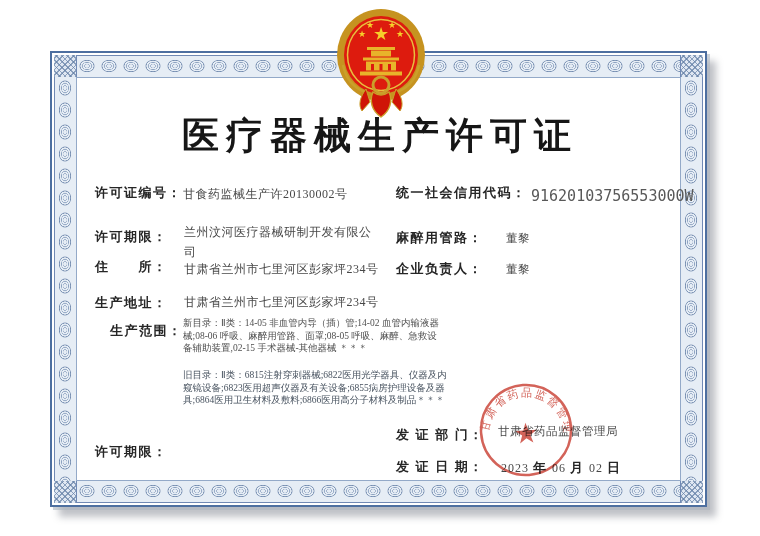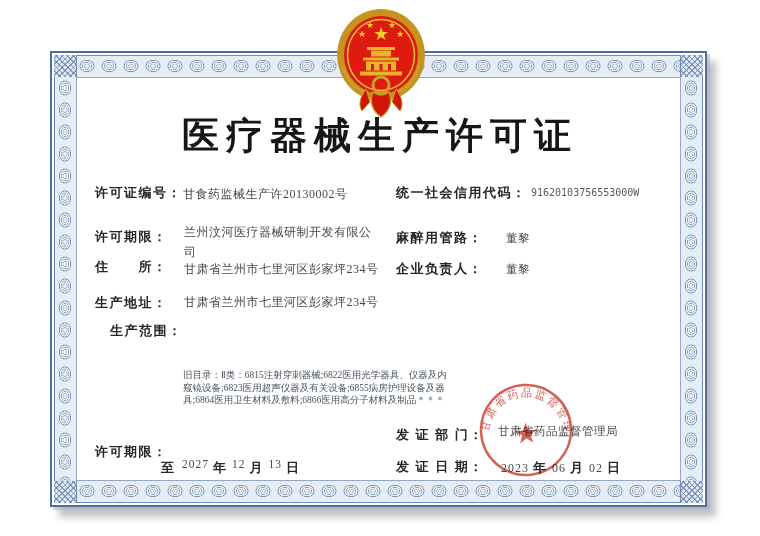--- a/index.html
+++ b/index.html
@@ -36,21 +36,21 @@
   .seal{position:absolute;left:476px;top:380px;width:100px;height:100px;z-index:7;
         opacity:.82;mix-blend-mode:multiply;transform:rotate(-4deg);}
   
   .title{position:absolute;left:0;right:0;top:111px;text-align:center;z-index:5;
         font-family:"Liberation Serif",serif;font-weight:bold;font-size:37px;
         letter-spacing:7px;color:#161616;}
   .lbl{position:absolute;font-weight:bold;font-size:13px;color:#262626;letter-spacing:1.5px;white-space:nowrap;z-index:4;}
   .val{position:absolute;font-family:"Liberation Serif",serif;font-size:12px;color:#474747;
        letter-spacing:.5px;white-space:nowrap;z-index:4;}
   .val-wrap{white-space:normal;line-height:20px;}
-  .mono{font-family:"DejaVu Sans Mono",monospace;font-size:10px;color:#585858;letter-spacing:0;}
+  .mono{font-family:"DejaVu Sans Mono",monospace;font-size:15px;color:#585858;letter-spacing:0;}
   .scope{position:absolute;font-family:"Liberation Serif",serif;font-size:9.5px;line-height:12.5px;
        letter-spacing:0;z-index:4;white-space:normal;}
   .scope-new{color:#4f4f4f;}
   .scope-old{color:#47525f;}
   .daterow{position:absolute;z-index:4;white-space:nowrap;}
   .daterow .u{font-weight:bold;font-size:13px;color:#262626;margin:0 6px 0 4px;}
   .daterow .p{font-weight:bold;font-size:13px;color:#262626;margin-right:8px;}
   .num{font-family:"Liberation Serif",serif;font-size:11.5px;color:#474747;position:relative;top:-4px;letter-spacing:1px;}
   .num2{font-family:"Liberation Serif",serif;font-size:12px;color:#474747;letter-spacing:1px;}
 </style>
@@ -106,26 +106,24 @@
   <div class="lbl" style="left:95px;top:228px;">许可期限：</div>
   <div class="val val-wrap" style="left:184px;top:222px;width:192px;">兰州汶河医疗器械研制开发有限公司</div>
 
   <div class="lbl" style="left:95px;top:258px;">住　　所：</div>
   <div class="val" style="left:184px;top:261px;">甘肃省兰州市七里河区彭家坪234号</div>
 
   <div class="lbl" style="left:95px;top:294px;">生产地址：</div>
   <div class="val" style="left:184px;top:294px;">甘肃省兰州市七里河区彭家坪234号</div>
 
   <div class="lbl" style="left:95px;top:322px;margin-left:15px;">生产范围：</div>
+  <div class="scope scope-new" style="left:183px;top:317px;width:256px;">新目录：Ⅱ类：14-05 非血管内导（插）管;14-02 血管内输液器械;08-06 呼吸、麻醉用管路、面罩;08-05 呼吸、麻醉、急救设备辅助装置,02-15 手术器械-其他器械 ＊＊＊</div>
   <div class="scope scope-old" style="left:183px;top:369px;width:268px;">旧目录：Ⅱ类：6815注射穿刺器械;6822医用光学器具、仪器及内窥镜设备;6823医用超声仪器及有关设备;6855病房护理设备及器具;6864医用卫生材料及敷料;6866医用高分子材料及制品＊＊＊</div>
 
   <div class="lbl" style="left:95px;top:443px;">许可期限：</div>
-  <div class="daterow" style="left:161px;top:458px;">
-    <span class="p">至</span><span class="num">2027</span><span class="u">年</span><span class="num">12</span><span class="u">月</span><span class="num">13</span><span class="u">日</span>
-  </div>
 
   <div class="lbl" style="left:396px;top:184px;">统一社会信用代码：</div>
   <div class="val mono" style="left:531px;top:187px;">91620103756553000W</div>
 
   <div class="lbl" style="left:396px;top:229px;">麻醉用管路：</div>
   <div class="val" style="left:506px;top:231px;font-size:11.5px;">董黎</div>
 
   <div class="lbl" style="left:396px;top:260px;">企业负责人：</div>
   <div class="val" style="left:506px;top:262px;font-size:11.5px;">董黎</div>
 

